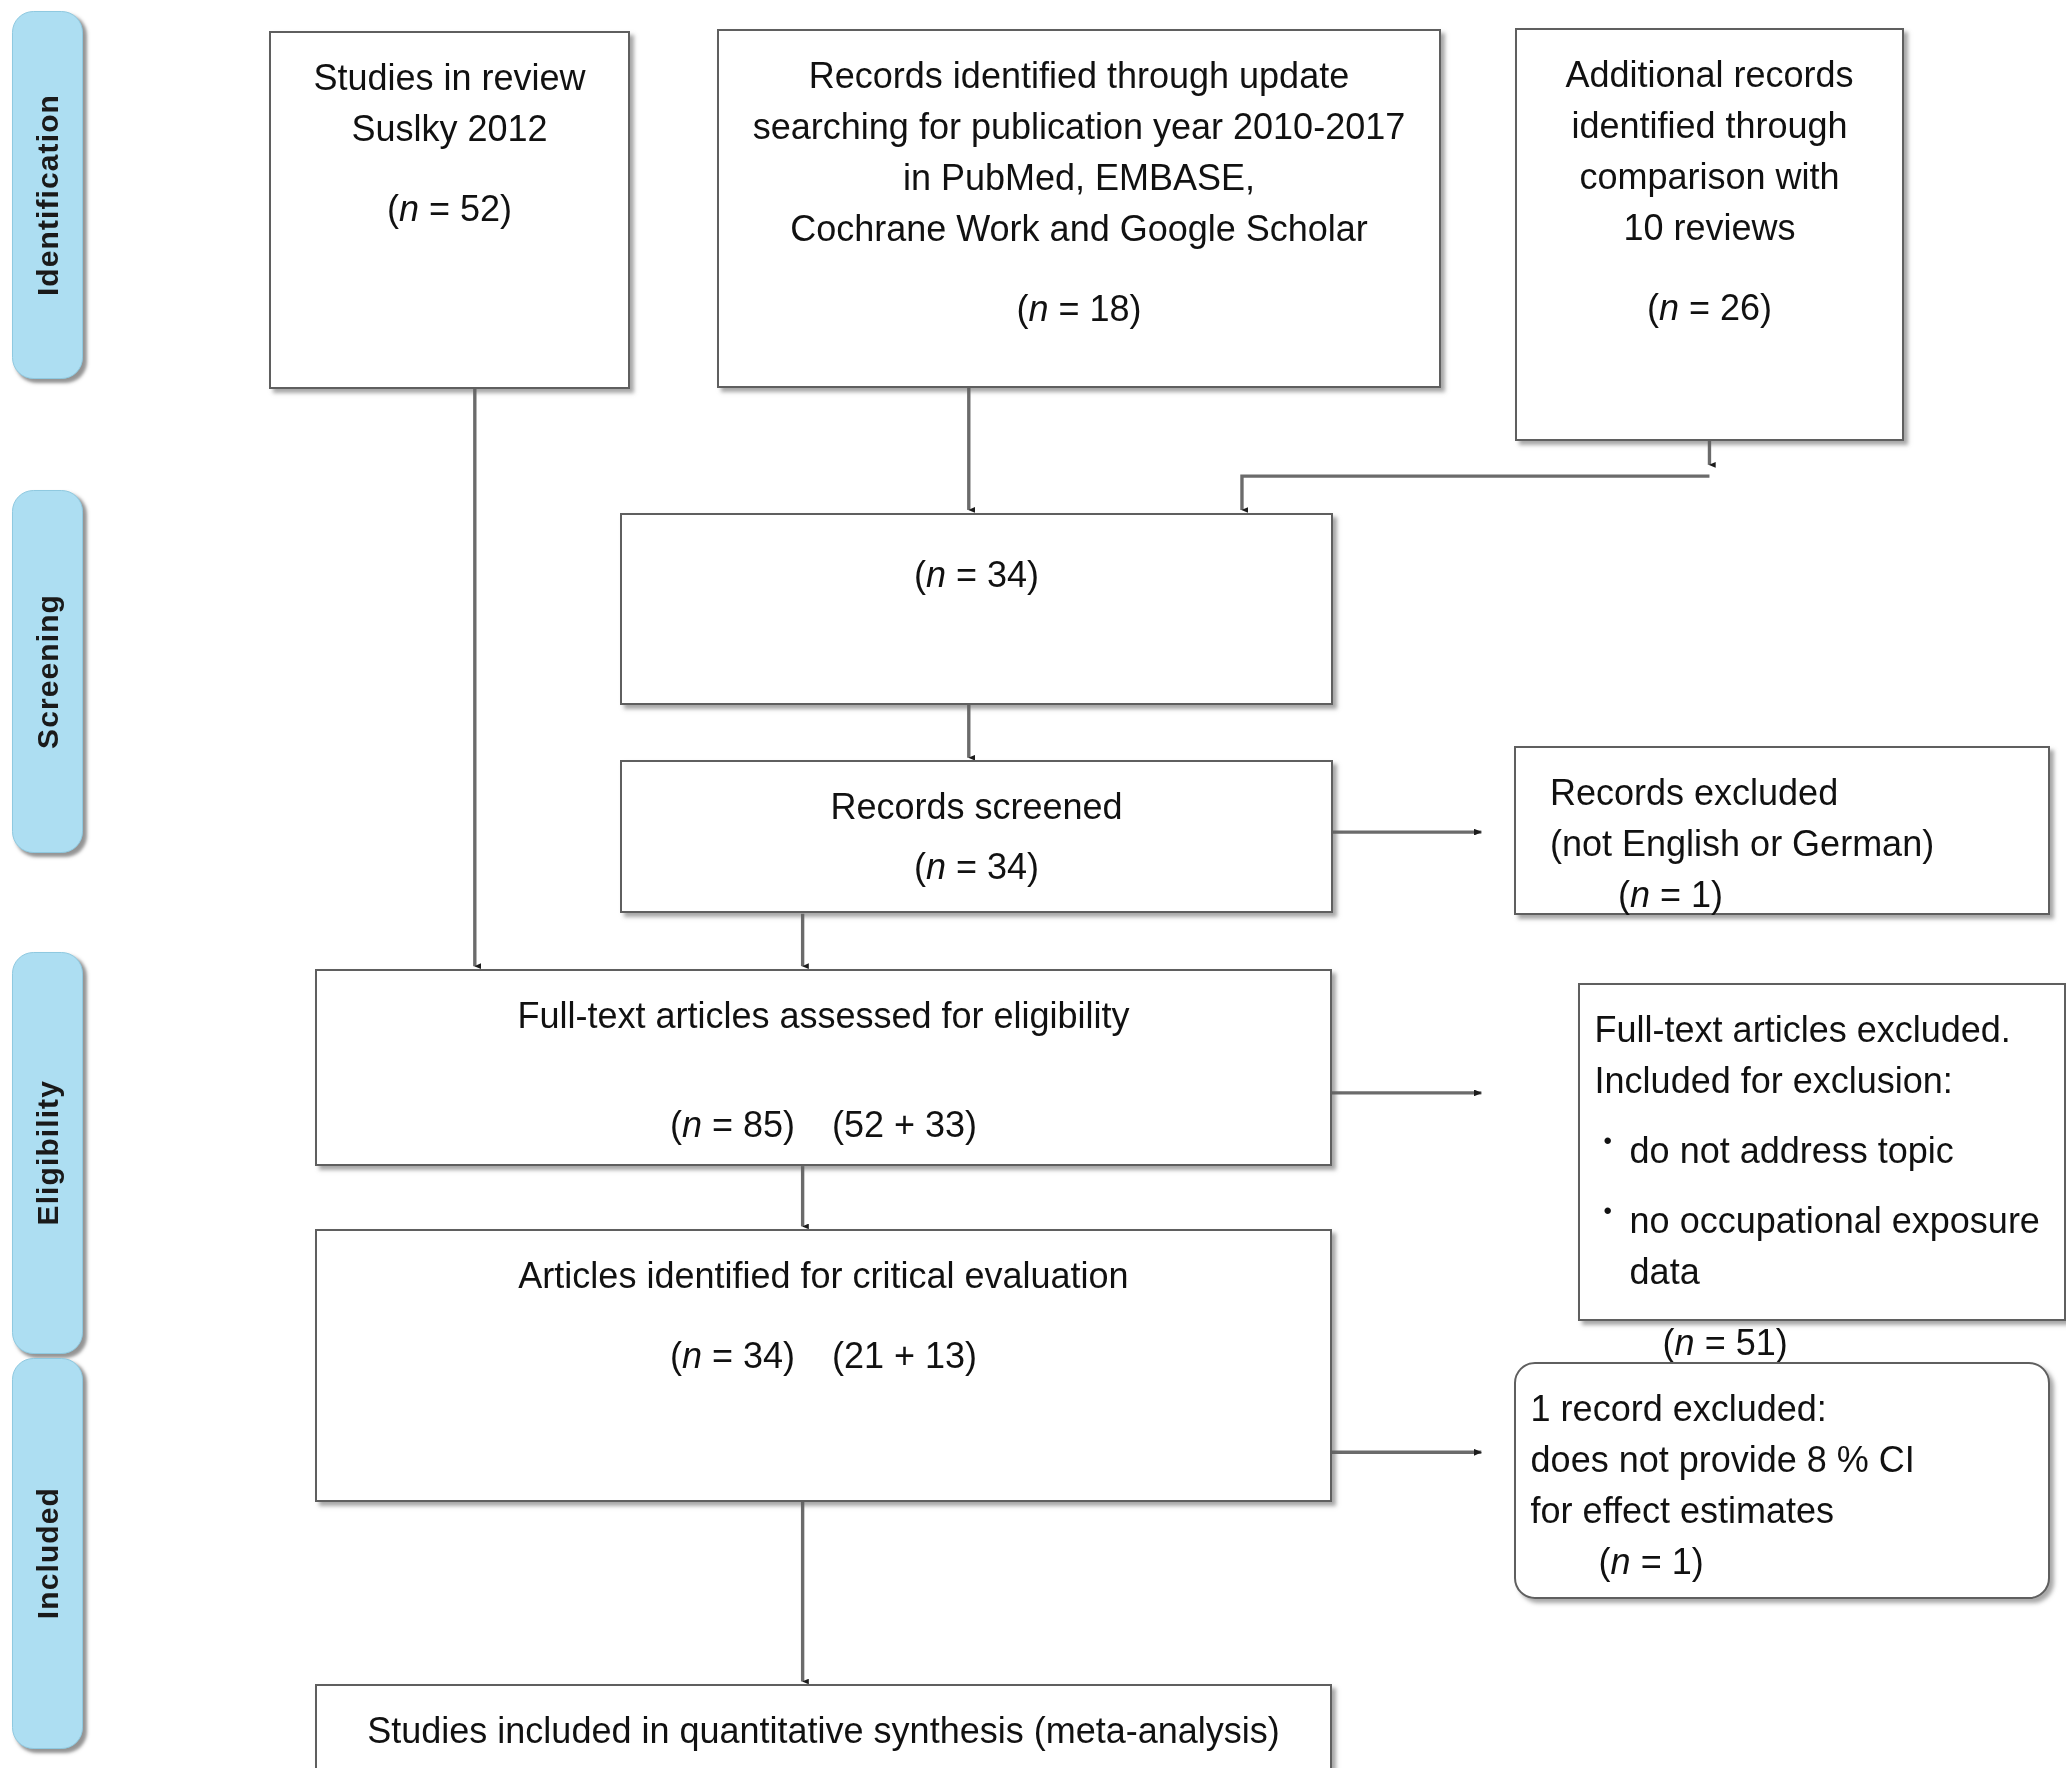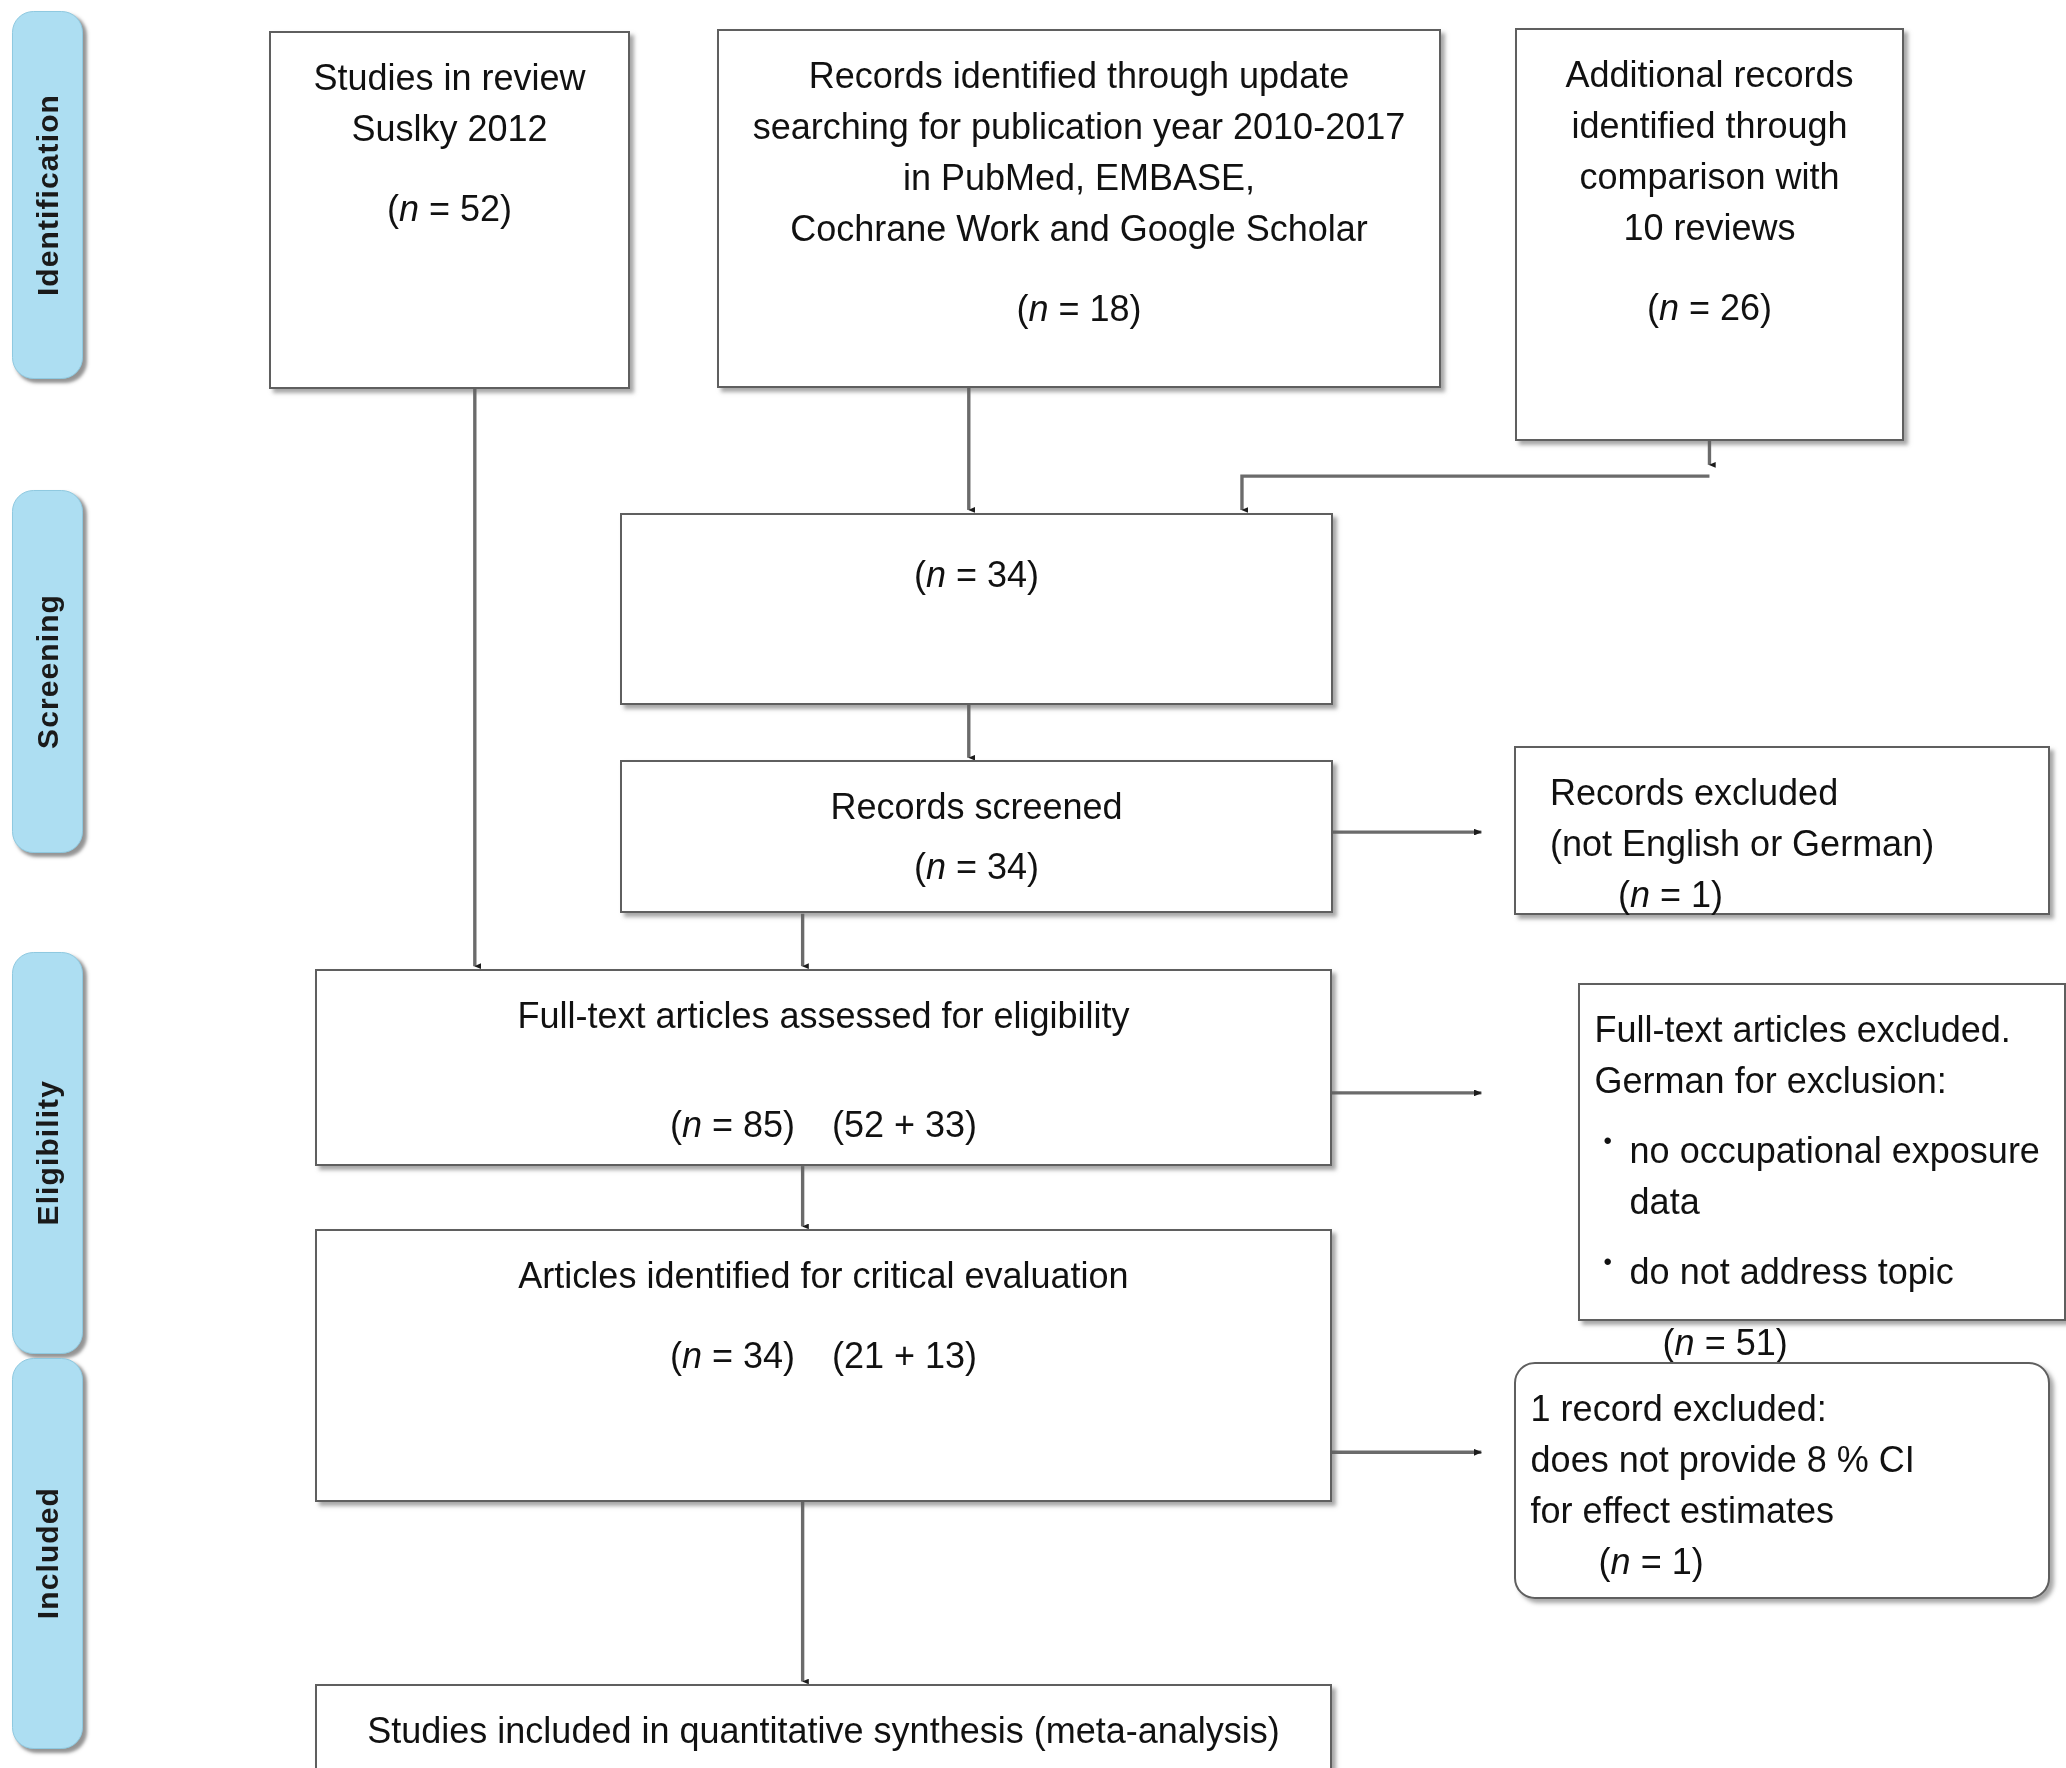--- a/index.html
+++ b/index.html
@@ -184,24 +184,24 @@
     <span class="line">Full-text articles assessed for eligibility</span>
     <div class="spacer-sm"></div>
     <div style="display:flex; gap:37px;">
       <span class="nline">(<span class="nitalic">n</span> = 85)</span>
       <span class="nline">(52 + 33)</span>
     </div>
   </div>
 
   <div class="box leftalign" style="left:1578px; top:983px; width:488px; height:338px;">
     <span class="line">Full-text articles excluded.</span>
-    <span class="line">German for exclusion:</span>
+    <span class="line">Included for exclusion:</span>
     <ul class="bullets">
+      <li>do not address topic</li>
       <li>no occupational exposure data</li>
-      <li>do not address topic</li>
     </ul>
     <span class="nline indent-n">(<span class="nitalic">n</span> = 51)</span>
   </div>
 
   <div class="box center" style="left:315px; top:1229px; width:1017px; height:273px;">
     <span class="line">Articles identified for critical evaluation</span>
     <div class="spacer-md"></div>
     <div style="display:flex; gap:37px;">
       <span class="nline">(<span class="nitalic">n</span> = 34)</span>
       <span class="nline">(21 + 13)</span>

